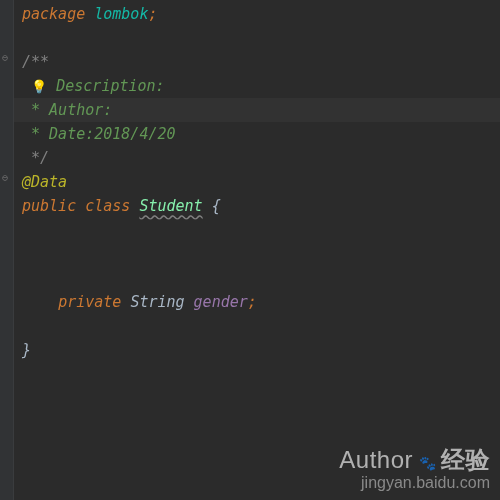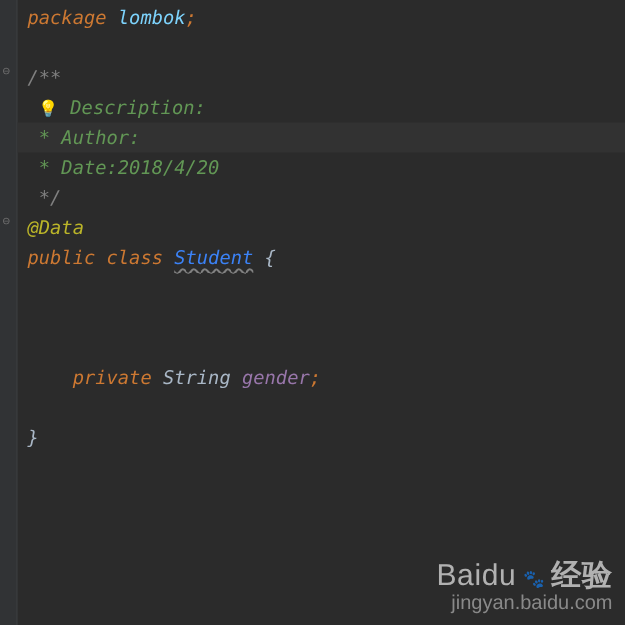--- a/index.html
+++ b/index.html
@@ -42,25 +42,25 @@
   .highlight-line {
     position: absolute;
     left: 0; right: 0;
     height: 24px;
     background: #323232;
     z-index: 0;
   }
   .line > * { position: relative; z-index: 1; }
 
   .kw { color: #cc7832; }      
-  .pkg-name { color: #7dd3fc; } 
+  .pkg-name { color: #14b8a6; } 
   .comment { color: #629755; } 
   .comment-gray { color: #808080; }
   .annotation { color: #bbb529; } 
-  .classname { color: #3b82f6; text-decoration: underline wavy #808080; text-underline-offset: 3px; }
+  .classname { color: #86efac; text-decoration: underline wavy #808080; text-underline-offset: 3px; }
   .type { color: #a9b7c6; }
   .field { color: #9876aa; }   
   .brace { color: #a9b7c6; }
   .semicolon { color: #cc7832; }
   .default { color: #a9b7c6; }
 
   .bulb {
     display: inline-block;
     font-style: normal;
     font-size: 13px;
@@ -124,18 +124,18 @@
     <div class="line"></div>
     <div class="line"></div>
     <div class="line"><span class="default">    </span><span class="kw">private</span><span class="default"> </span><span class="type">String</span><span class="default"> </span><span class="field">gender</span><span class="semicolon">;</span></div>
     <div class="line"></div>
     <div class="line"><span class="brace">}</span></div>
   </div>
 </div>
 
 <div class="watermark">
   <div class="main">
-    <span>Baidu</span>
+    <span>Author</span>
       <span class="paw">🐾</span>
     <span class="zh">经验</span>
   </div>
   <div class="sub">jingyan.baidu.com</div>
 </div>
 
 </body></html>

